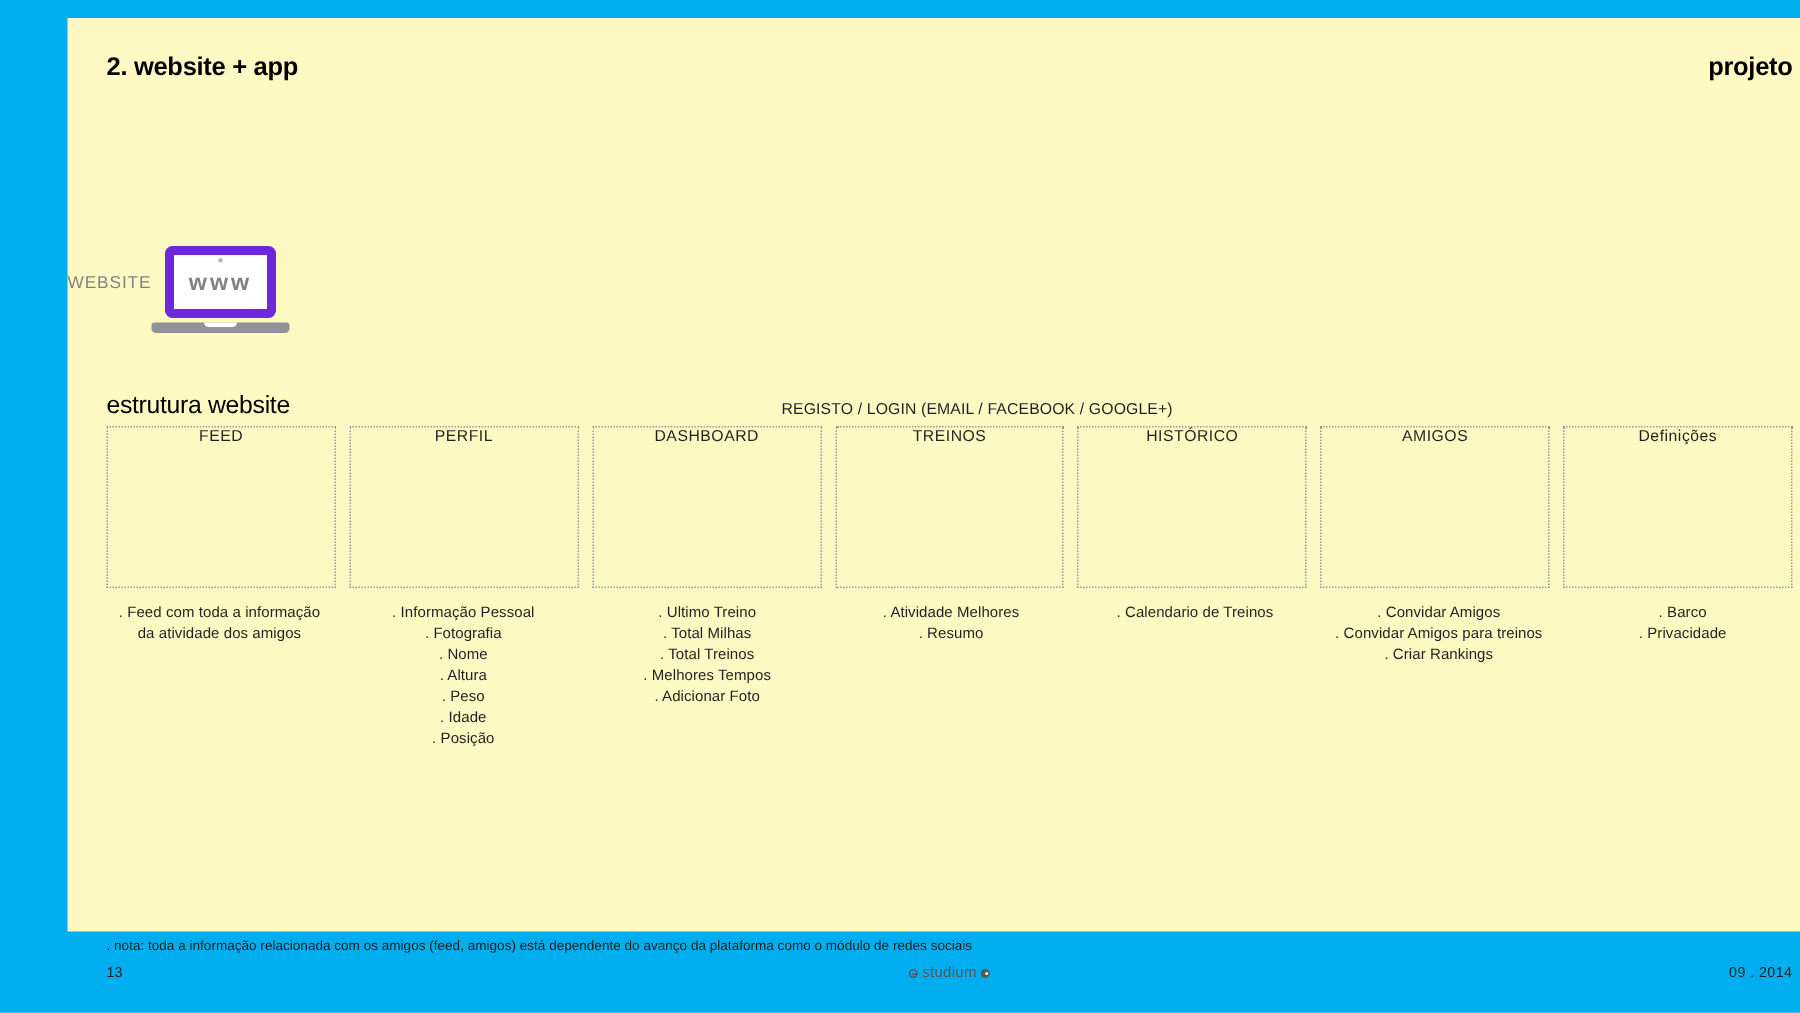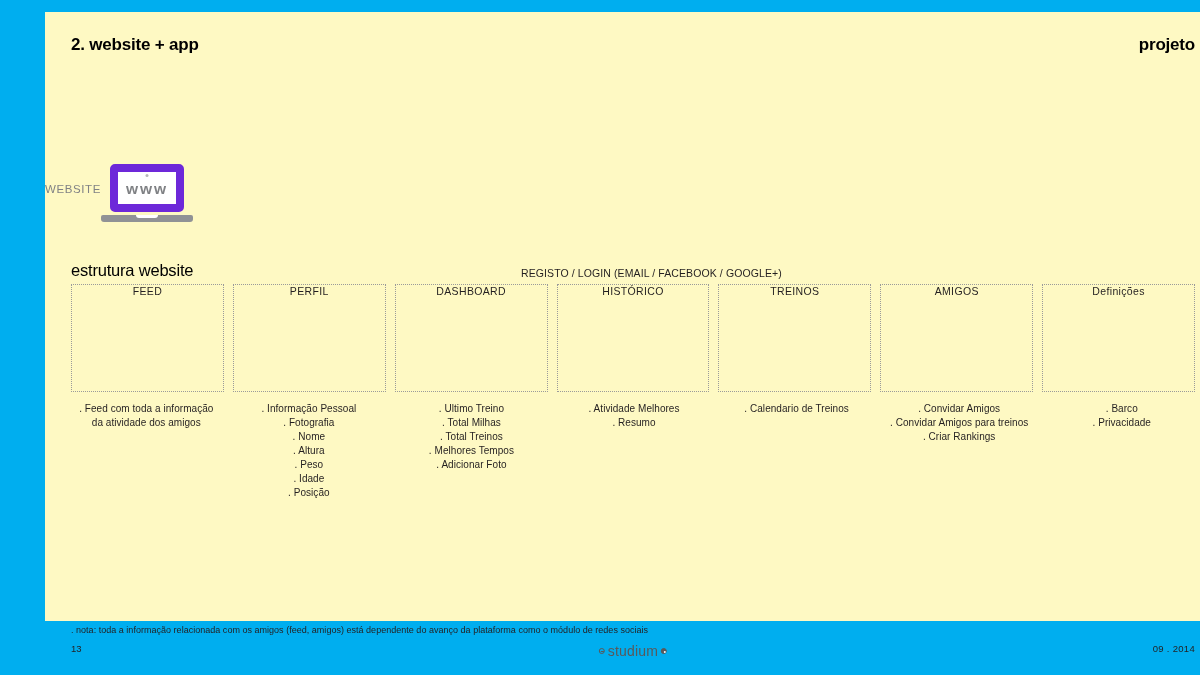--- a/index.html
+++ b/index.html
@@ -78,21 +78,21 @@
     width: 92px;
     height: 58px;
     position: relative;
   }
   .laptop-lid {
     position: absolute;
     left: 9px;
     top: 0;
     width: 74px;
     height: 48px;
-    border: 8px solid #6d28d9;
+    border: 6px solid #6d28d9;
     border-radius: 5px;
     background: #fff;
     display: flex;
     align-items: center;
     justify-content: center;
   }
   .laptop-cam {
     position: absolute;
     left: 50%;
     top: 1.5px;
@@ -228,21 +228,21 @@
     color: #231F20;
   }
   #brand-logo {
     position: absolute;
     left: 50%;
     top: 0;
     transform: translateX(-50%);
     display: flex;
     align-items: center;
     gap: 3px;
-    font-size: 14px;
+    font-size: 10px;
     color: #58595B;
     letter-spacing: 0.2px;
   }
   .brand-mark {
     display: inline-block;
     width: 6px;
     height: 6px;
     border: 1px solid #58595B;
     border-radius: 50%;
     position: relative;
@@ -309,24 +309,24 @@
         <div class="struct-box">
           <div class="struct-box-label">FEED</div>
         </div>
         <div class="struct-box">
           <div class="struct-box-label">PERFIL</div>
         </div>
         <div class="struct-box">
           <div class="struct-box-label">DASHBOARD</div>
         </div>
         <div class="struct-box">
+          <div class="struct-box-label">TREINOS</div>
+        </div>
+        <div class="struct-box">
           <div class="struct-box-label">HISTÓRICO</div>
-        </div>
-        <div class="struct-box">
-          <div class="struct-box-label">TREINOS</div>
         </div>
         <div class="struct-box">
           <div class="struct-box-label">AMIGOS</div>
         </div>
         <div class="struct-box">
           <div class="struct-box-label">Definições</div>
         </div>
       </div>
 
     <div id="lists-row">

